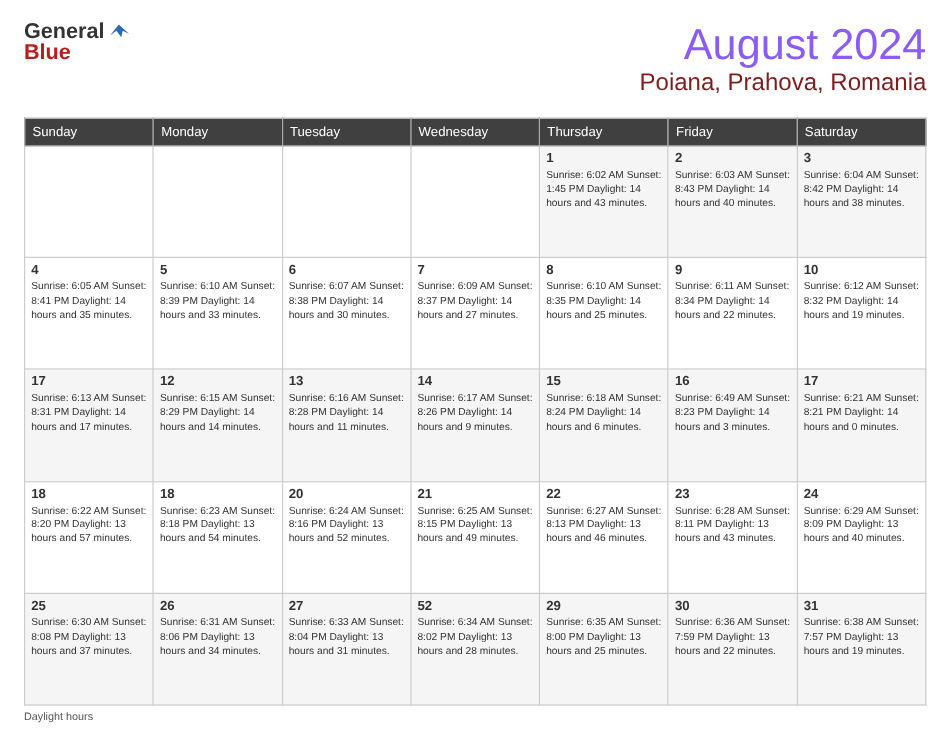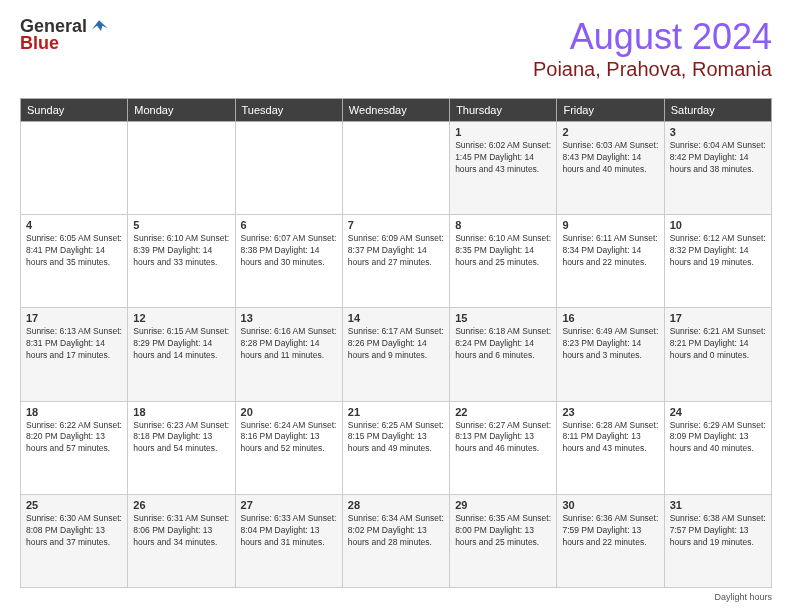--- a/index.html
+++ b/index.html
@@ -91,21 +91,21 @@
       color: #333;
       line-height: 1.4;
     }
     .empty {
       background: #fff !important;
     }
     .footer-note {
       font-size: 9px;
       color: #555;
       margin-top: 4px;
-      text-align: right;
+      text-align: left;
     }
   </style>
 </head>
 <body>
 
 <div class="page">
   <div class="header">
     <div class="logo">
       <div class="logo-text">
         <span style="font-size:18px;font-weight:bold;color:#333;">General</span>
@@ -330,21 +330,21 @@
 and 34 minutes.</div>
           </td>
           <td>
             <span class="day-num">27</span>
             <div class="day-info">Sunrise: 6:33 AM
 Sunset: 8:04 PM
 Daylight: 13 hours
 and 31 minutes.</div>
           </td>
           <td>
-            <span class="day-num">28</span>
+            <span class="day-num">52</span>
             <div class="day-info">Sunrise: 6:34 AM
 Sunset: 8:02 PM
 Daylight: 13 hours
 and 28 minutes.</div>
           </td>
           <td>
             <span class="day-num">29</span>
             <div class="day-info">Sunrise: 6:35 AM
 Sunset: 8:00 PM
 Daylight: 13 hours

